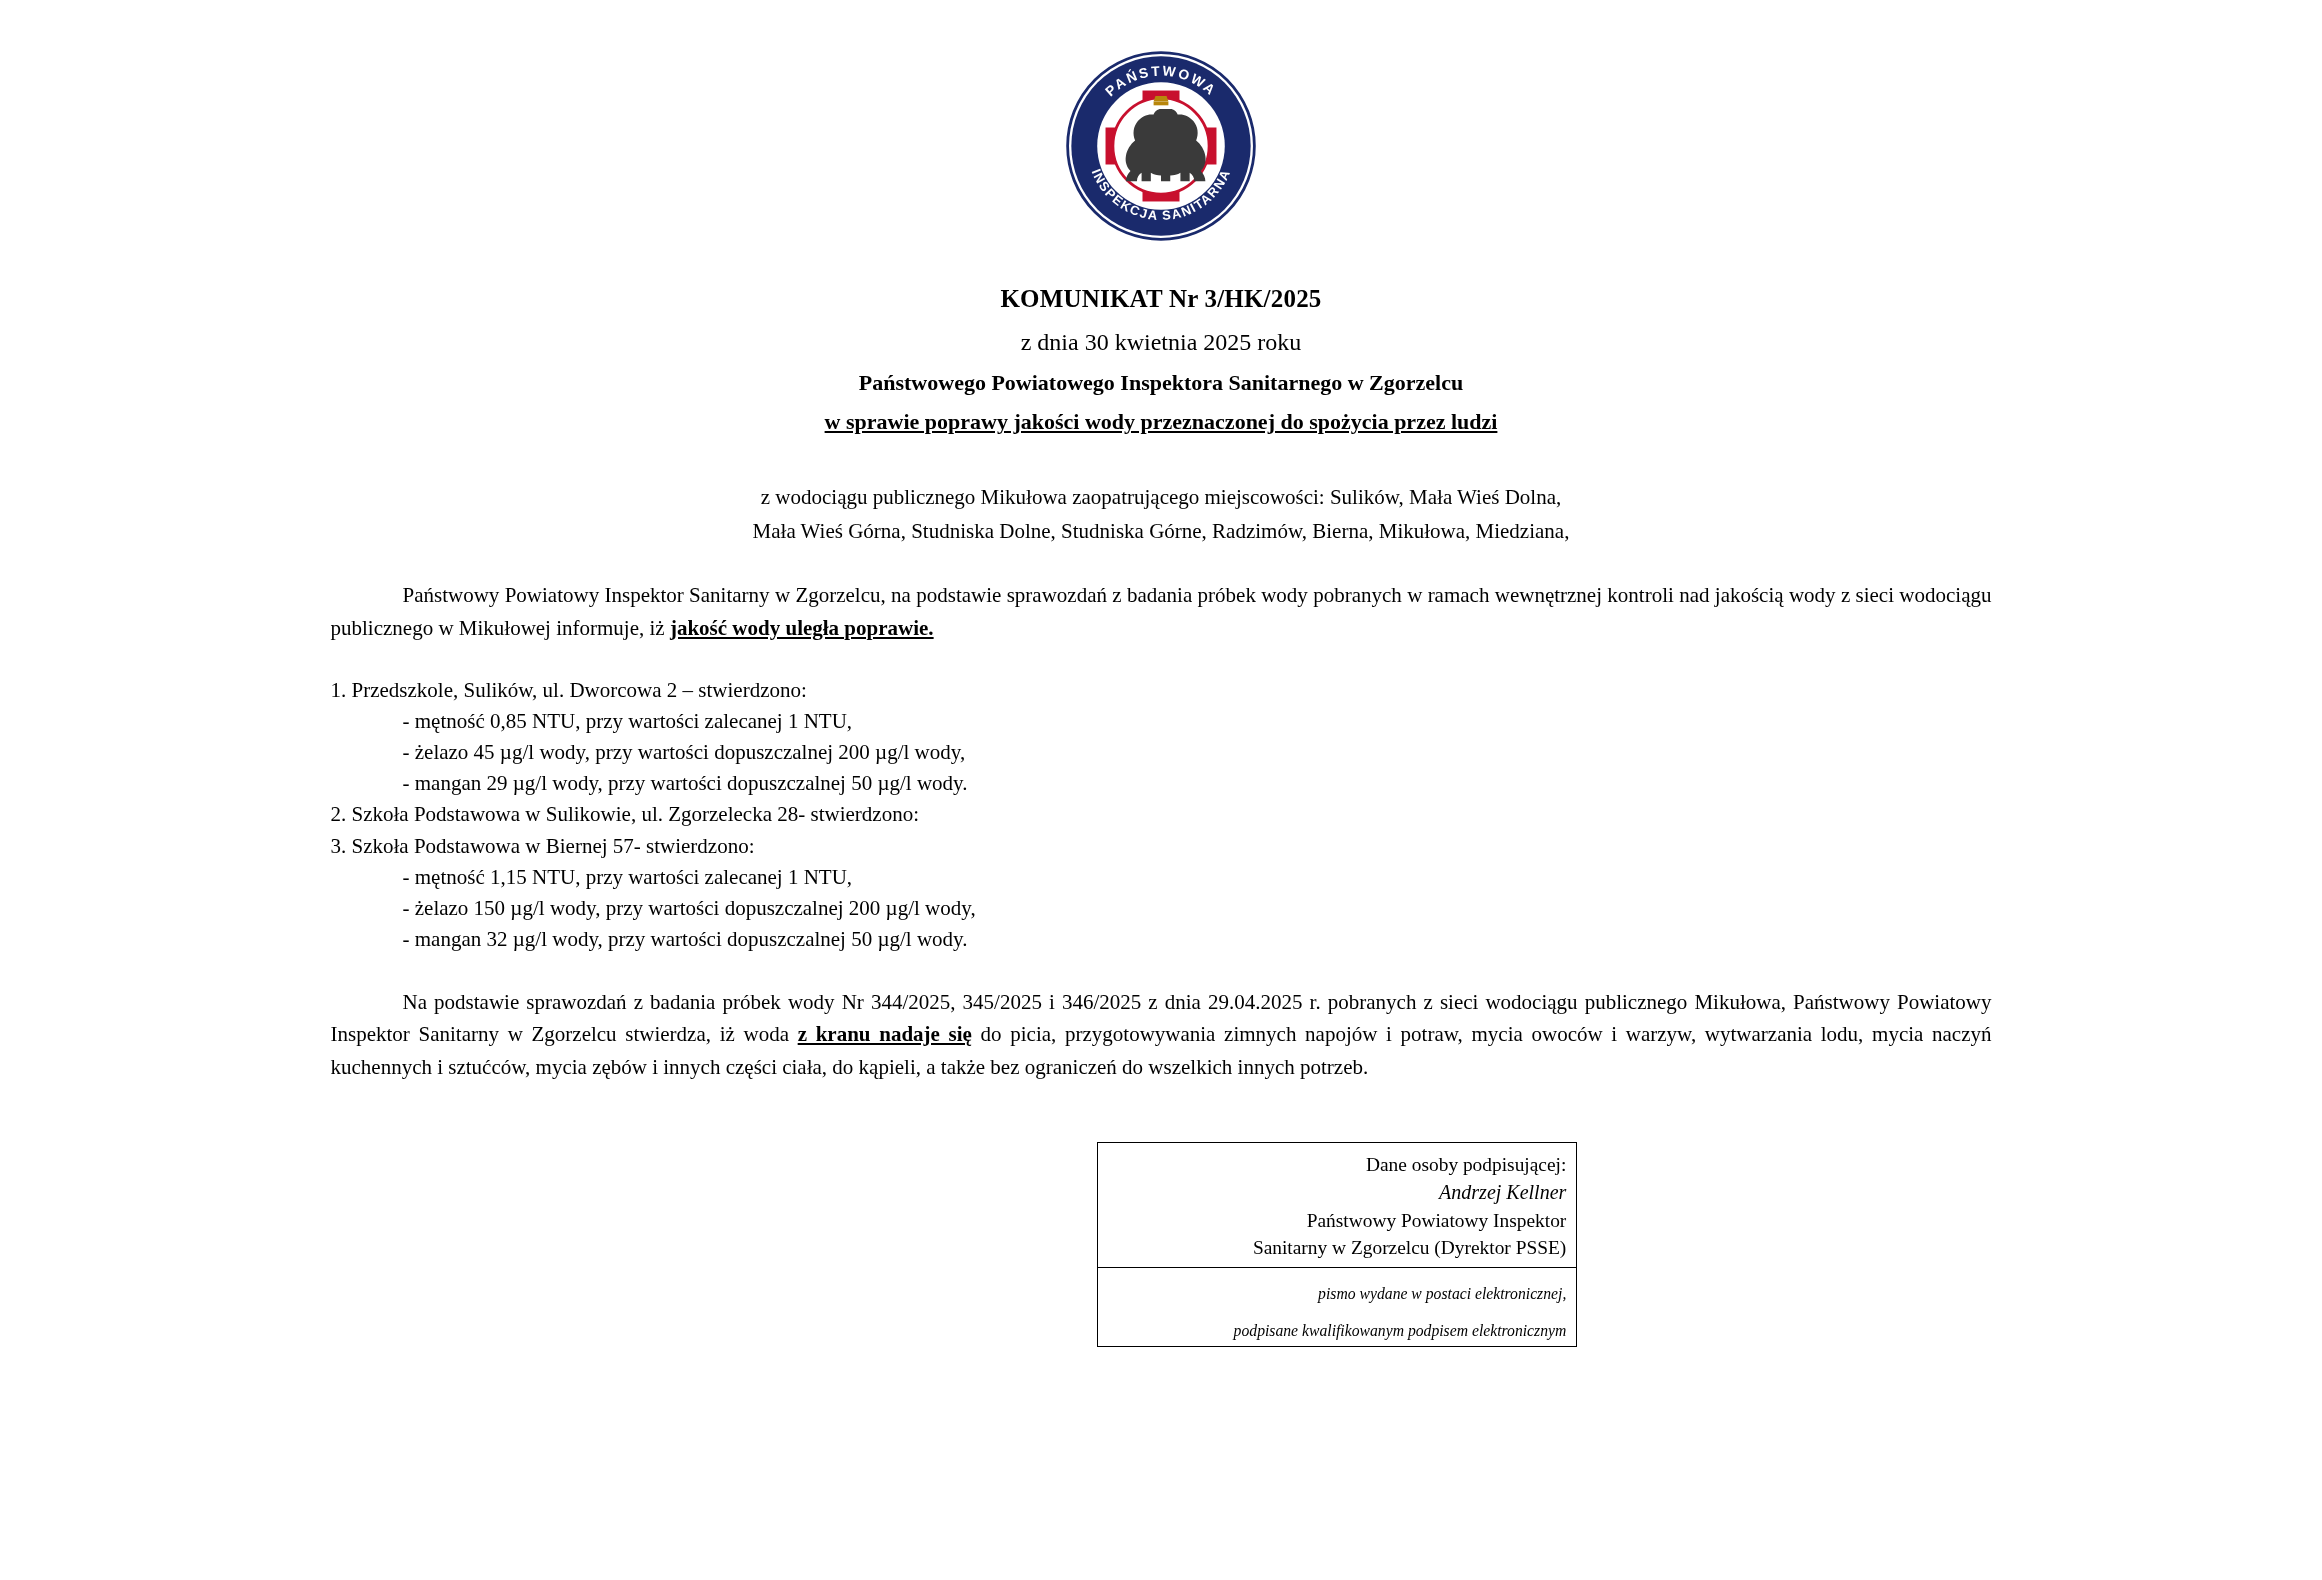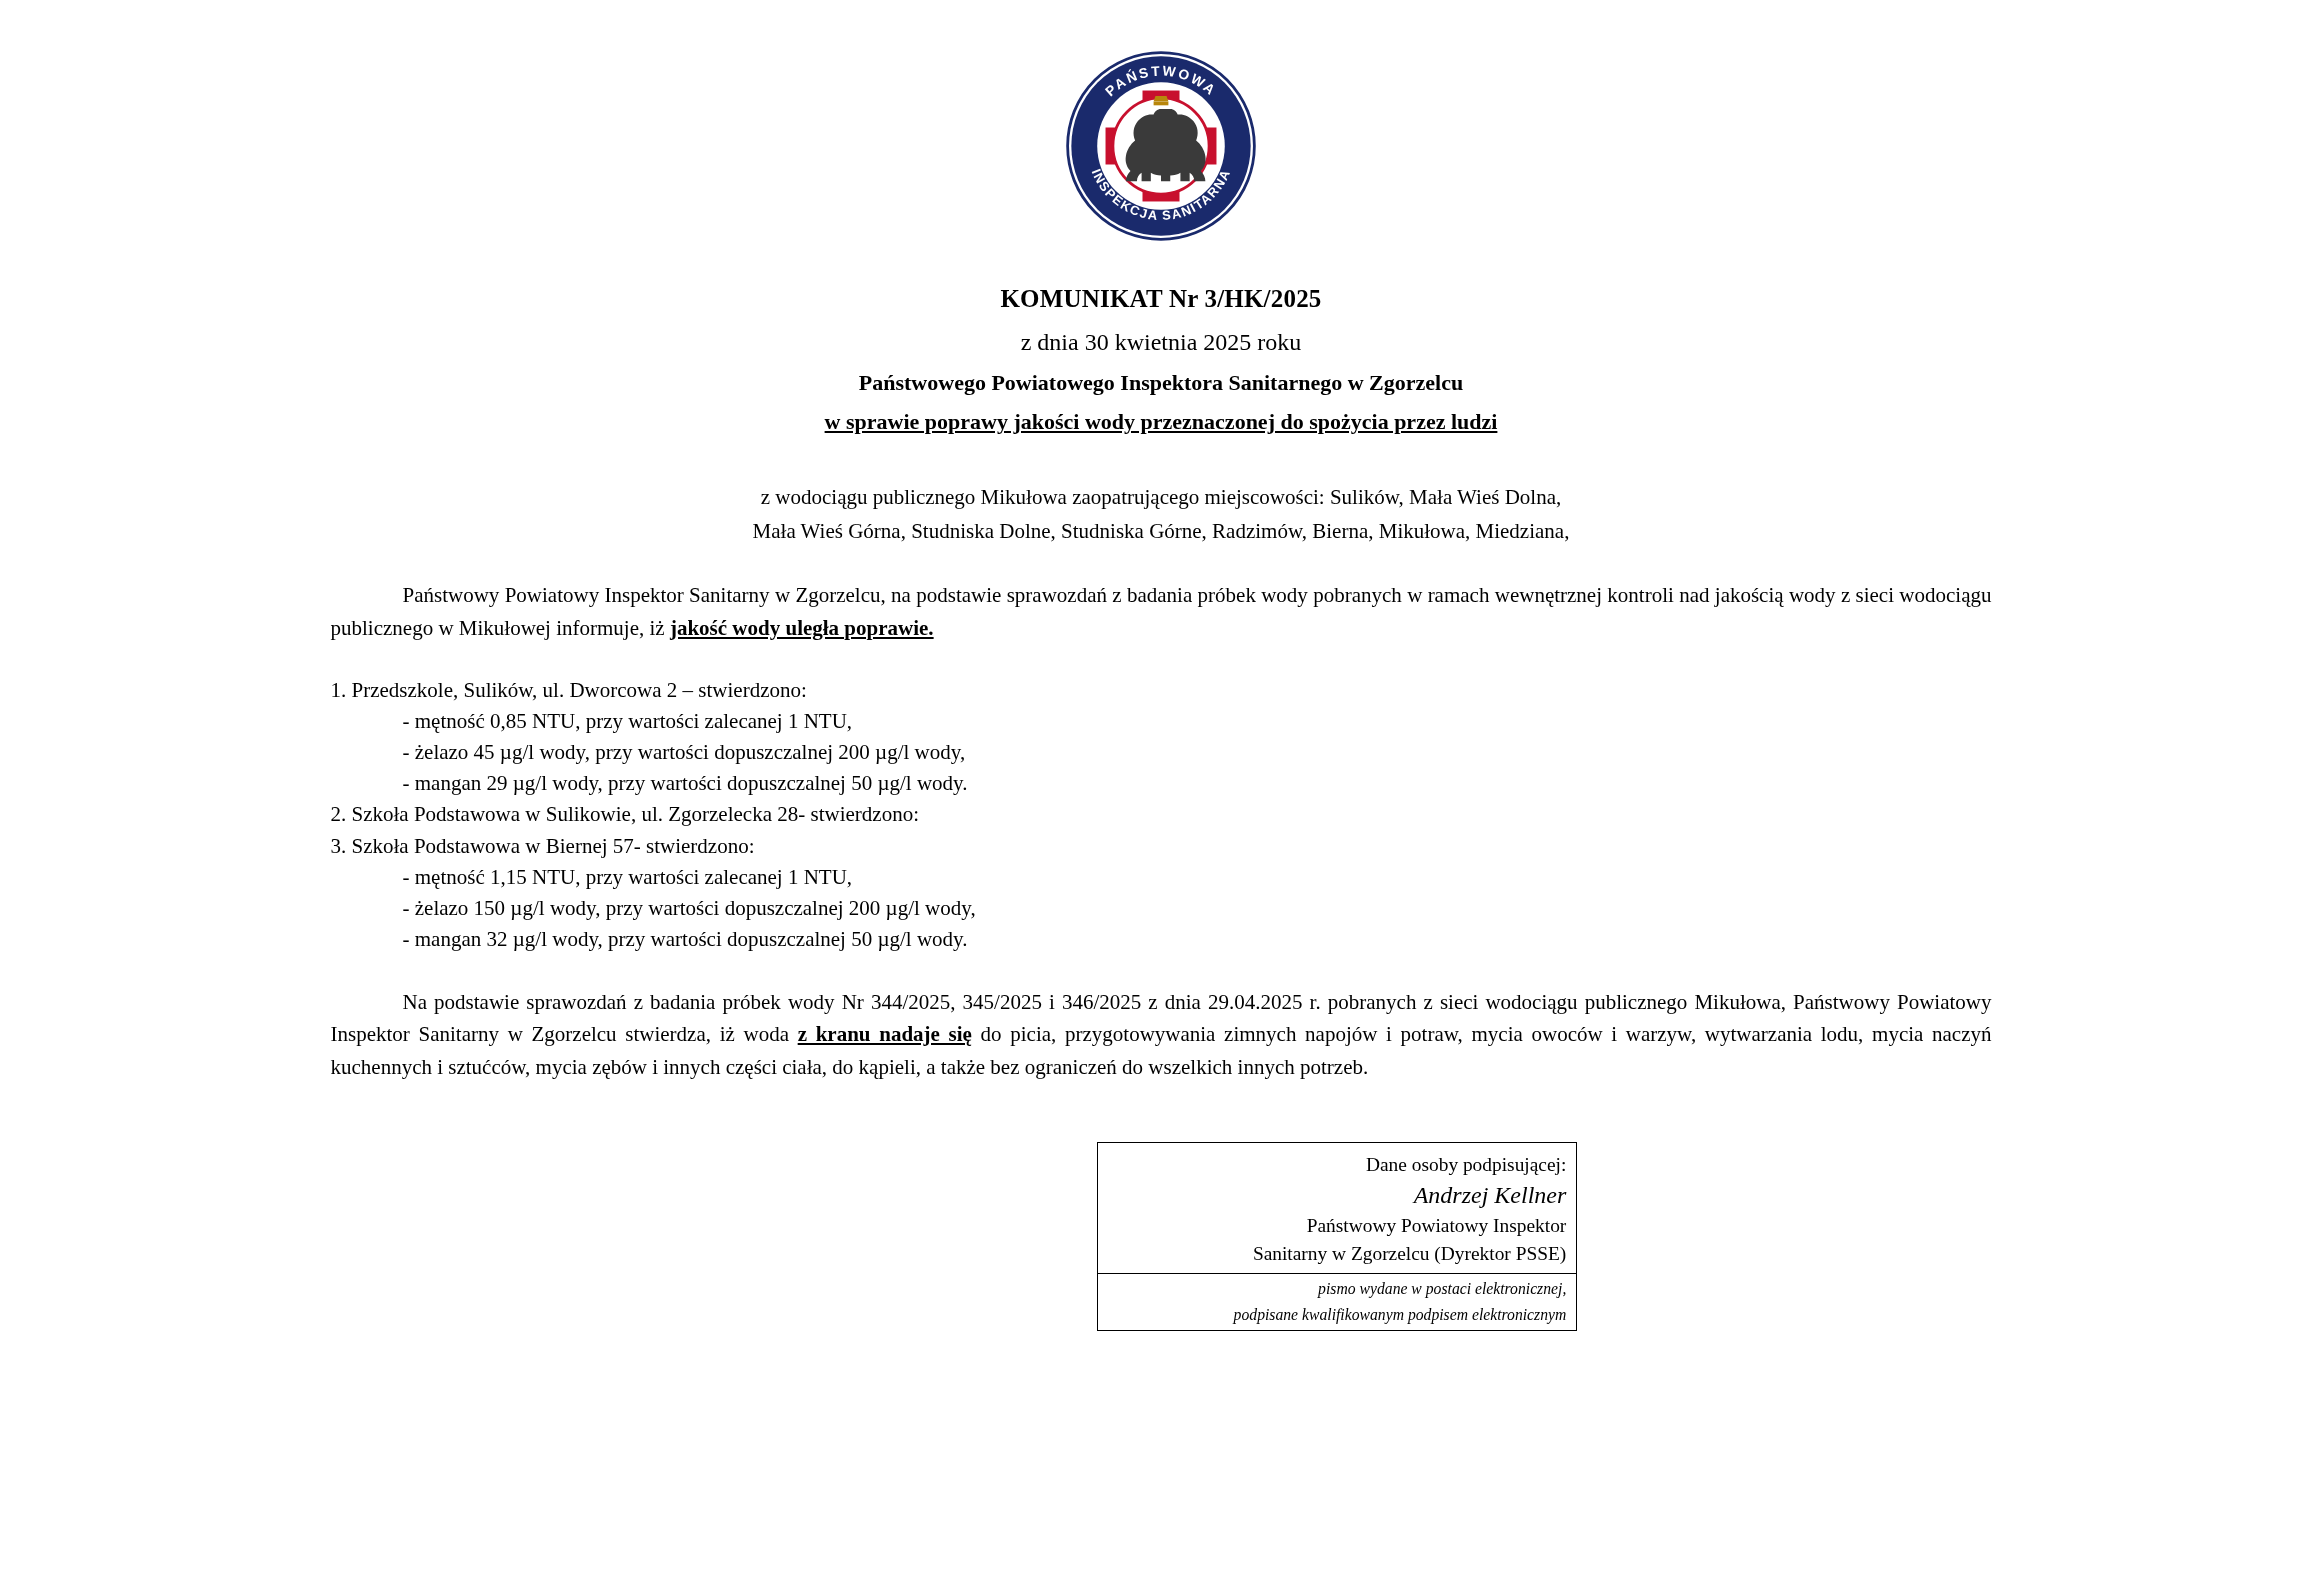--- a/index.html
+++ b/index.html
@@ -110,33 +110,34 @@
     width: 480px;
     text-align: right;
     padding: 7.4px 9.2px 3.7px 9.2px;
     box-sizing: border-box;
   }
   .sig-line {
     font-size: 19.4px;
     line-height: 1.42;
   }
   .sig-name {
-    font-size: 24px;
+    font-size: 20px;
     font-style: italic;
     line-height: 1.42;
   }
   .sig-sep {
     border-top: 0.9px solid #000;
     margin: 5.5px -9.2px 0 -9.2px;
   }
   .sig-foot {
     font-size: 15.7px;
     font-style: italic;
     line-height: 1.42;
     padding-top: 3.7px;
+    margin-top: 11px;
   }
 </style>
 </head>
 <body>
 
 <div class="page">
   <div class="content">
 
     <div class="logo-wrap">
       <div class="logo">

